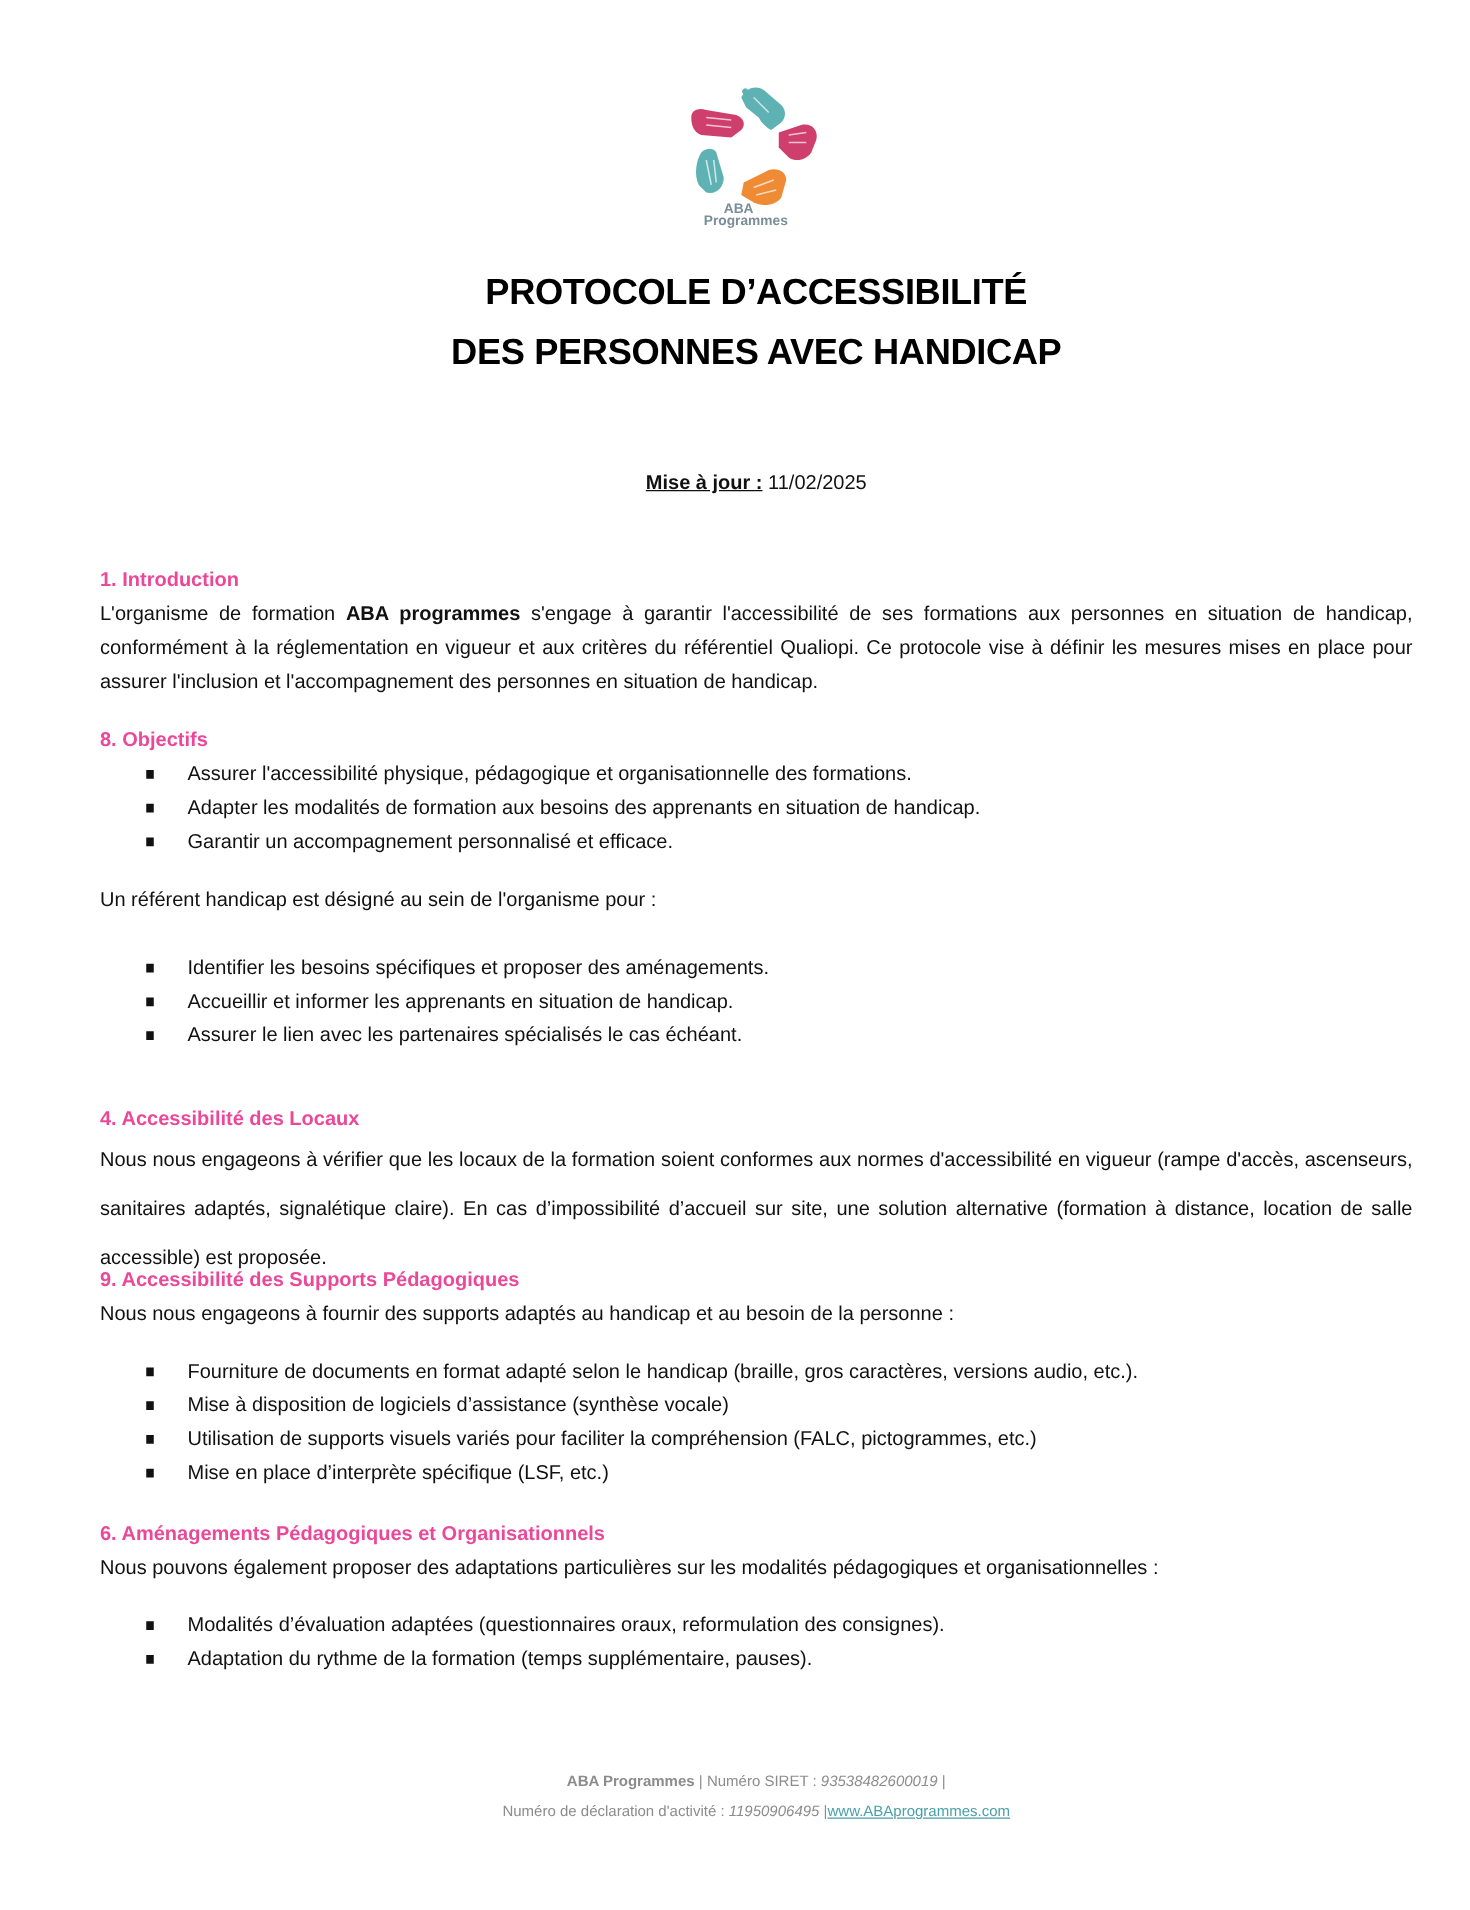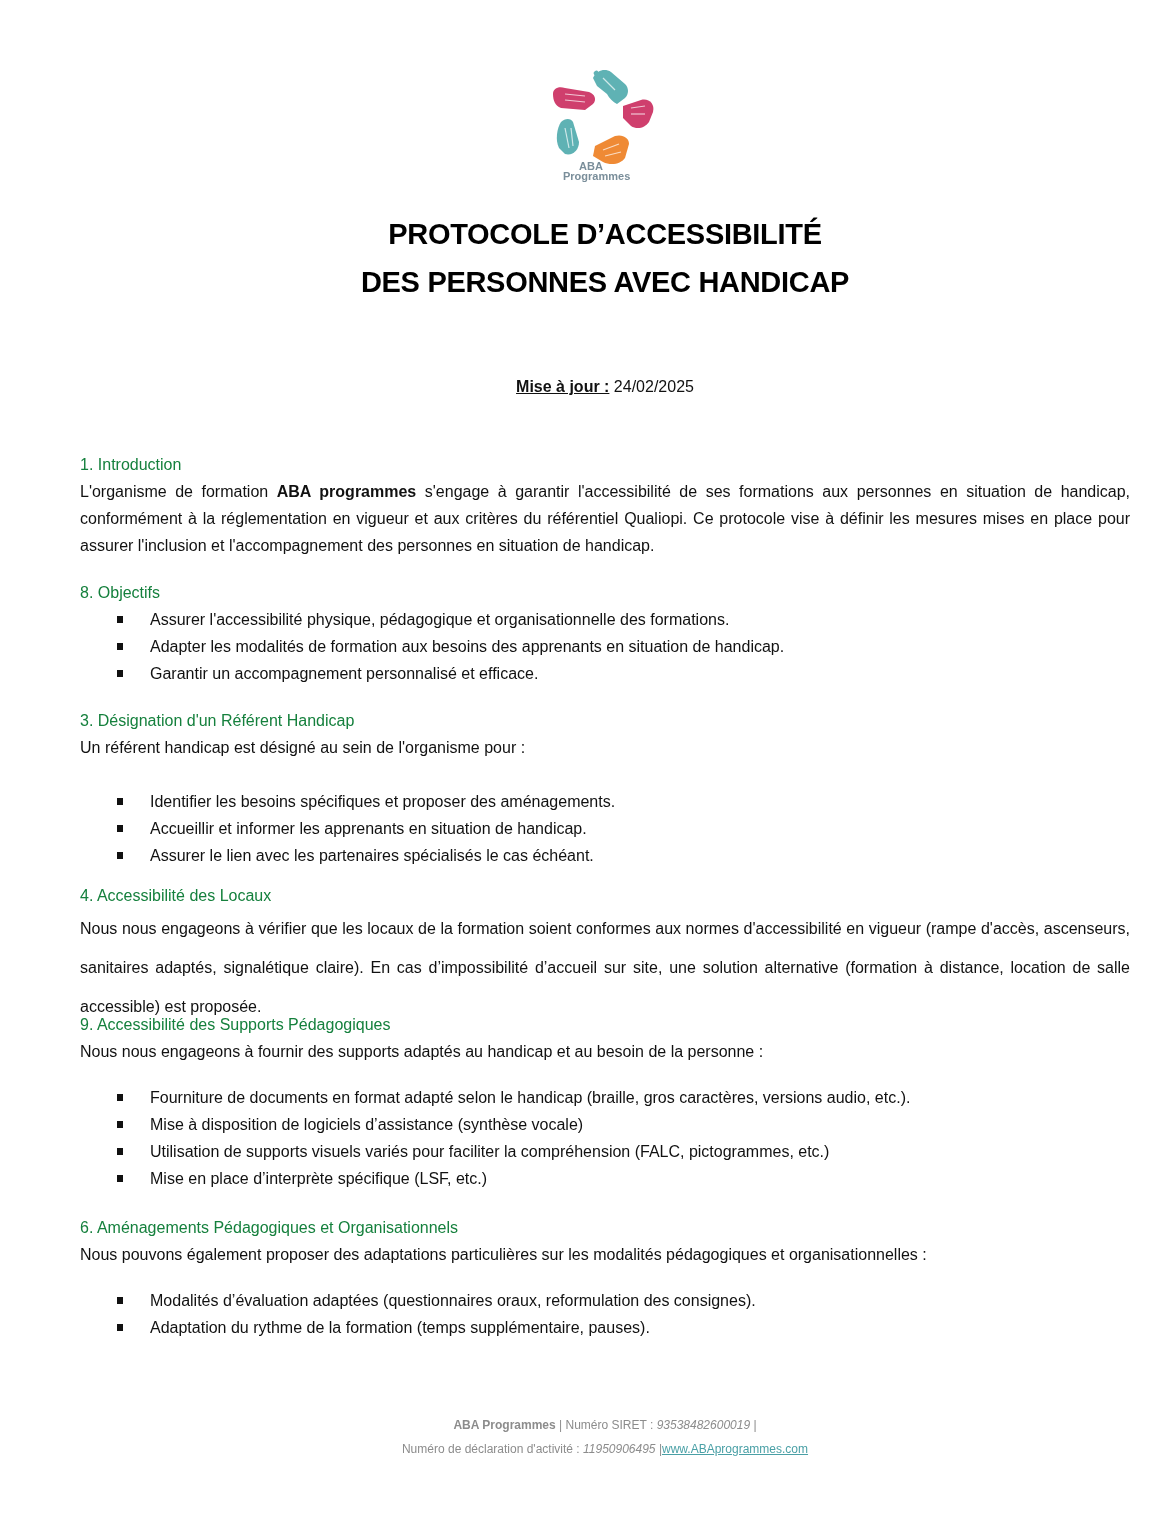--- a/index.html
+++ b/index.html
@@ -4,21 +4,21 @@
 <style>
   html, body { margin: 0; padding: 0; background: #ffffff; }
   body { width: 1176px; height: 1528px; position: relative; font-family: "Liberation Sans", sans-serif; color: #111; }
   .page { position: absolute; left: 17px; top: 0; width: 1176px; height: 1520px; }
   .logo { position: absolute; left: 528px; top: 64px; width: 124px; height: 120px; }
   .title { position: absolute; left: 0; width: 1176px; text-align: center; color: #000000; font-weight: bold; font-size: 29px; letter-spacing: -0.3px; }
   .title.l1 { top: 218px; }
   .title.l2 { top: 266px; }
   .update { position: absolute; top: 378px; left: 0; width: 1176px; text-align: center; font-size: 16px; }
   .update .lbl { font-weight: bold; text-decoration: underline; }
-  .h { color: #15803d; font-weight: normal; font-size: 16px; line-height: 27px; }
+  .h { color: #ec4899; font-weight: bold; font-size: 16px; line-height: 27px; }
   .p { text-align: justify; text-align-last: left; }
   ul.sq { list-style: none; margin: 0; padding: 0; }
   ul.sq li { position: relative; padding-left: 70px; line-height: 27px; }
   ul.sq li::before { content: ""; position: absolute; left: 37px; top: 10px; width: 6px; height: 7px; background: #111; }
   .sec { position: absolute; left: 63px; width: 1050px; font-size: 16px; }
   .footer { position: absolute; left: 0; width: 1176px; text-align: center; font-size: 12px; color: #8c8c8c; line-height: 24px; top: 1413px; }
   .footer b { font-weight: bold; color: #8c8c8c; }
   .footer i { font-style: italic; }
   .footer a { color: #4aa0a6; text-decoration: underline; }
 </style>
@@ -65,39 +65,38 @@
       <text x="34" y="106" font-family="Liberation Sans, sans-serif" font-size="11" font-weight="bold" fill="#7a8e9a">ABA</text>
       <text x="18" y="116" font-family="Liberation Sans, sans-serif" font-size="11" font-weight="bold" fill="#7a8e9a">Programmes</text>
     </svg>
   </div>
 
   <div class="title l1">PROTOCOLE D’ACCESSIBILITÉ</div>
   <div class="title l2">DES PERSONNES AVEC HANDICAP</div>
 
   <div class="update">
     <span class="lbl">Mise à jour :</span>
-    <span>24/02/2025</span>
+    <span>11/02/2025</span>
   </div>
 
   <div class="sec" style="top:451px;">
     <div class="h">1. Introduction</div>
     <div class="p" style="line-height:27px;"><span>L'organisme de formation </span><b>ABA programmes</b><span> s'engage à garantir l'accessibilité de ses formations aux personnes en situation de handicap, conformément à la réglementation en vigueur et aux critères du référentiel Qualiopi. Ce protocole vise à définir les mesures mises en place pour assurer l'inclusion et l'accompagnement des personnes en situation de handicap.</span></div>
   </div>
 
   <div class="sec" style="top:579px;">
     <div class="h">8. Objectifs</div>
     <ul class="sq">
       <li>Assurer l'accessibilité physique, pédagogique et organisationnelle des formations.</li>
       <li>Adapter les modalités de formation aux besoins des apprenants en situation de handicap.</li>
       <li>Garantir un accompagnement personnalisé et efficace.</li>
     </ul>
   </div>
 
   <div class="sec" style="top:707px;">
-    <div class="h">3. Désignation d'un Référent Handicap</div>
     <div style="line-height:27px;">Un référent handicap est désigné au sein de l'organisme pour :</div>
     <div style="height:27px;"></div>
     <ul class="sq">
       <li>Identifier les besoins spécifiques et proposer des aménagements.</li>
       <li>Accueillir et informer les apprenants en situation de handicap.</li>
       <li>Assurer le lien avec les partenaires spécialisés le cas échéant.</li>
     </ul>
   </div>
 
   <div class="sec" style="top:882px;">

